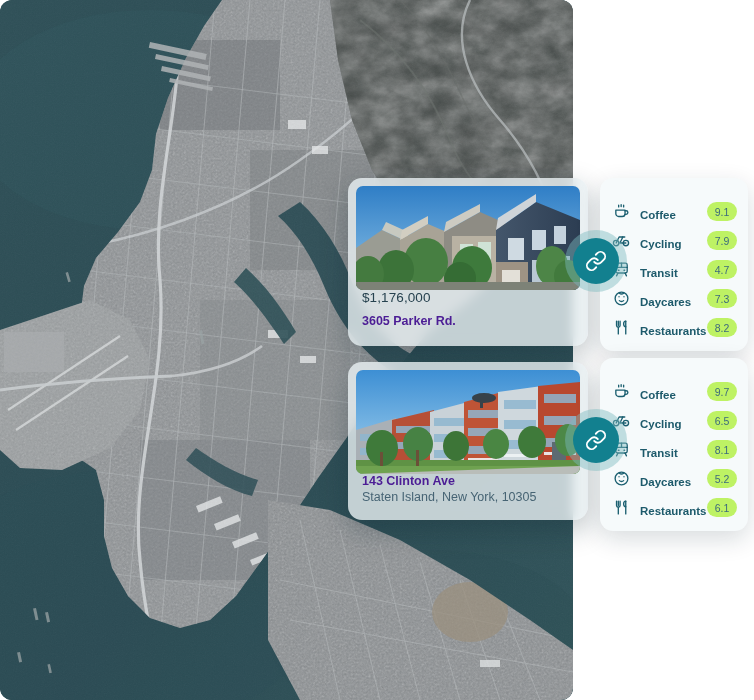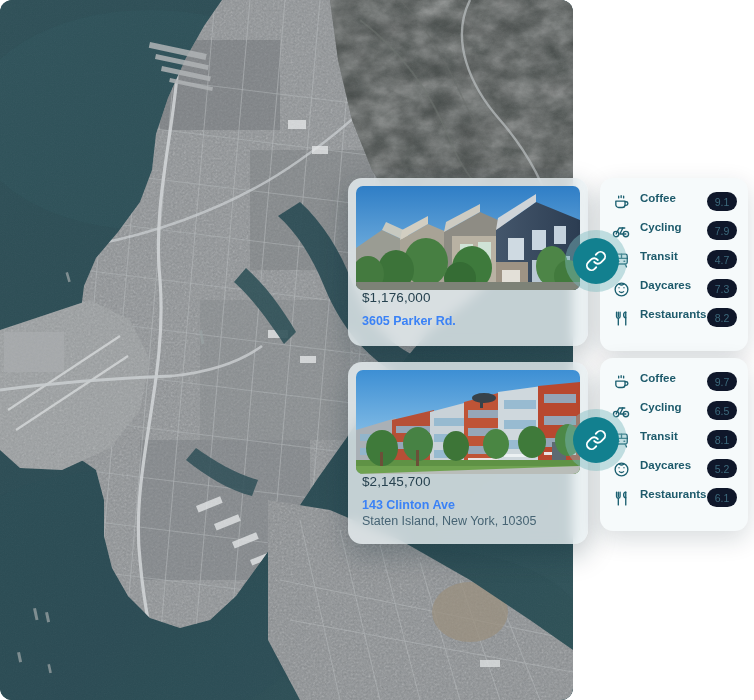--- a/index.html
+++ b/index.html
@@ -64,21 +64,21 @@
   .card-price {
     font-size: 13.5px;
     color: #27424f;
     letter-spacing: 0.1px;
     margin-bottom: 9px;
   }
 
   .card-addr1 {
     font-size: 12.5px;
     font-weight: bold;
-    color: #3b82f6;
+    color: #4c1d95;
     margin-bottom: 2px;
   }
 
   .card-addr2 {
     font-size: 12.5px;
     color: #476474;
   }
 
   
   .link-badge {
@@ -113,21 +113,21 @@
     border-radius: 13px;
     box-shadow: 0 8px 24px rgba(10, 40, 50, 0.16);
     padding: 14px 11px;
     z-index: 3;
   }
   .panel--one { left: 600px; top: 178px; }
   .panel--two { left: 600px; top: 358px; }
 
   .amenity-row {
     display: flex;
-    align-items: flex-start;
+    align-items: flex-end;
     height: 29px;
   }
 
   .amenity-icon {
     width: 20px;
     height: 20px;
     flex: 0 0 20px;
     display: flex;
     align-items: center;
     justify-content: center;
@@ -141,21 +141,21 @@
     color: #1d5a6b;
     margin-left: 9px;
     white-space: nowrap;
   }
 
   .amenity-score {
     flex: 0 0 auto;
     min-width: 30px;
     height: 19px;
     border-radius: 9.5px;
-    background: #0f172a;
+    background: #bef264;
     color: #3d6a7d;
     font-size: 10.5px;
     display: flex;
     align-items: center;
     justify-content: center;
     padding: 0 6px;
   }
 </style>
 </head>
 <body>
@@ -461,21 +461,20 @@
         <rect x="60" y="80" width="3" height="16" fill="#6b5038"></rect>
         <ellipse cx="100" cy="76" rx="13" ry="15" fill="#3d7537"></ellipse>
         <ellipse cx="140" cy="74" rx="13" ry="15" fill="#4a8643"></ellipse>
         <ellipse cx="176" cy="72" rx="14" ry="16" fill="#3f7a3a"></ellipse>
         <ellipse cx="212" cy="70" rx="13" ry="16" fill="#4c8847"></ellipse>
 
         <polygon points="0,104 224,96 224,104" fill="#b9bdb9"></polygon>
       </svg>
     </div>
     <div class="card-body">
-      <div class="card-price">$2,145,700</div>
       <div class="card-addr1">143 Clinton Ave</div>
       <div class="card-addr2">Staten Island, New York, 10305</div>
     </div>
   </div>
 
   <div class="link-badge link-badge--one">
     <div class="link-badge-inner">
       <svg width="22" height="22" viewBox="0 0 24 24" fill="none" stroke="#ffffff" stroke-width="2" stroke-linecap="round" stroke-linejoin="round">
         <path d="M10 13a5 5 0 0 0 7.54.54l3-3a5 5 0 0 0-7.07-7.07l-1.72 1.71"></path>
         <path d="M14 11a5 5 0 0 0-7.54-.54l-3 3a5 5 0 0 0 7.07 7.07l1.71-1.71"></path>

